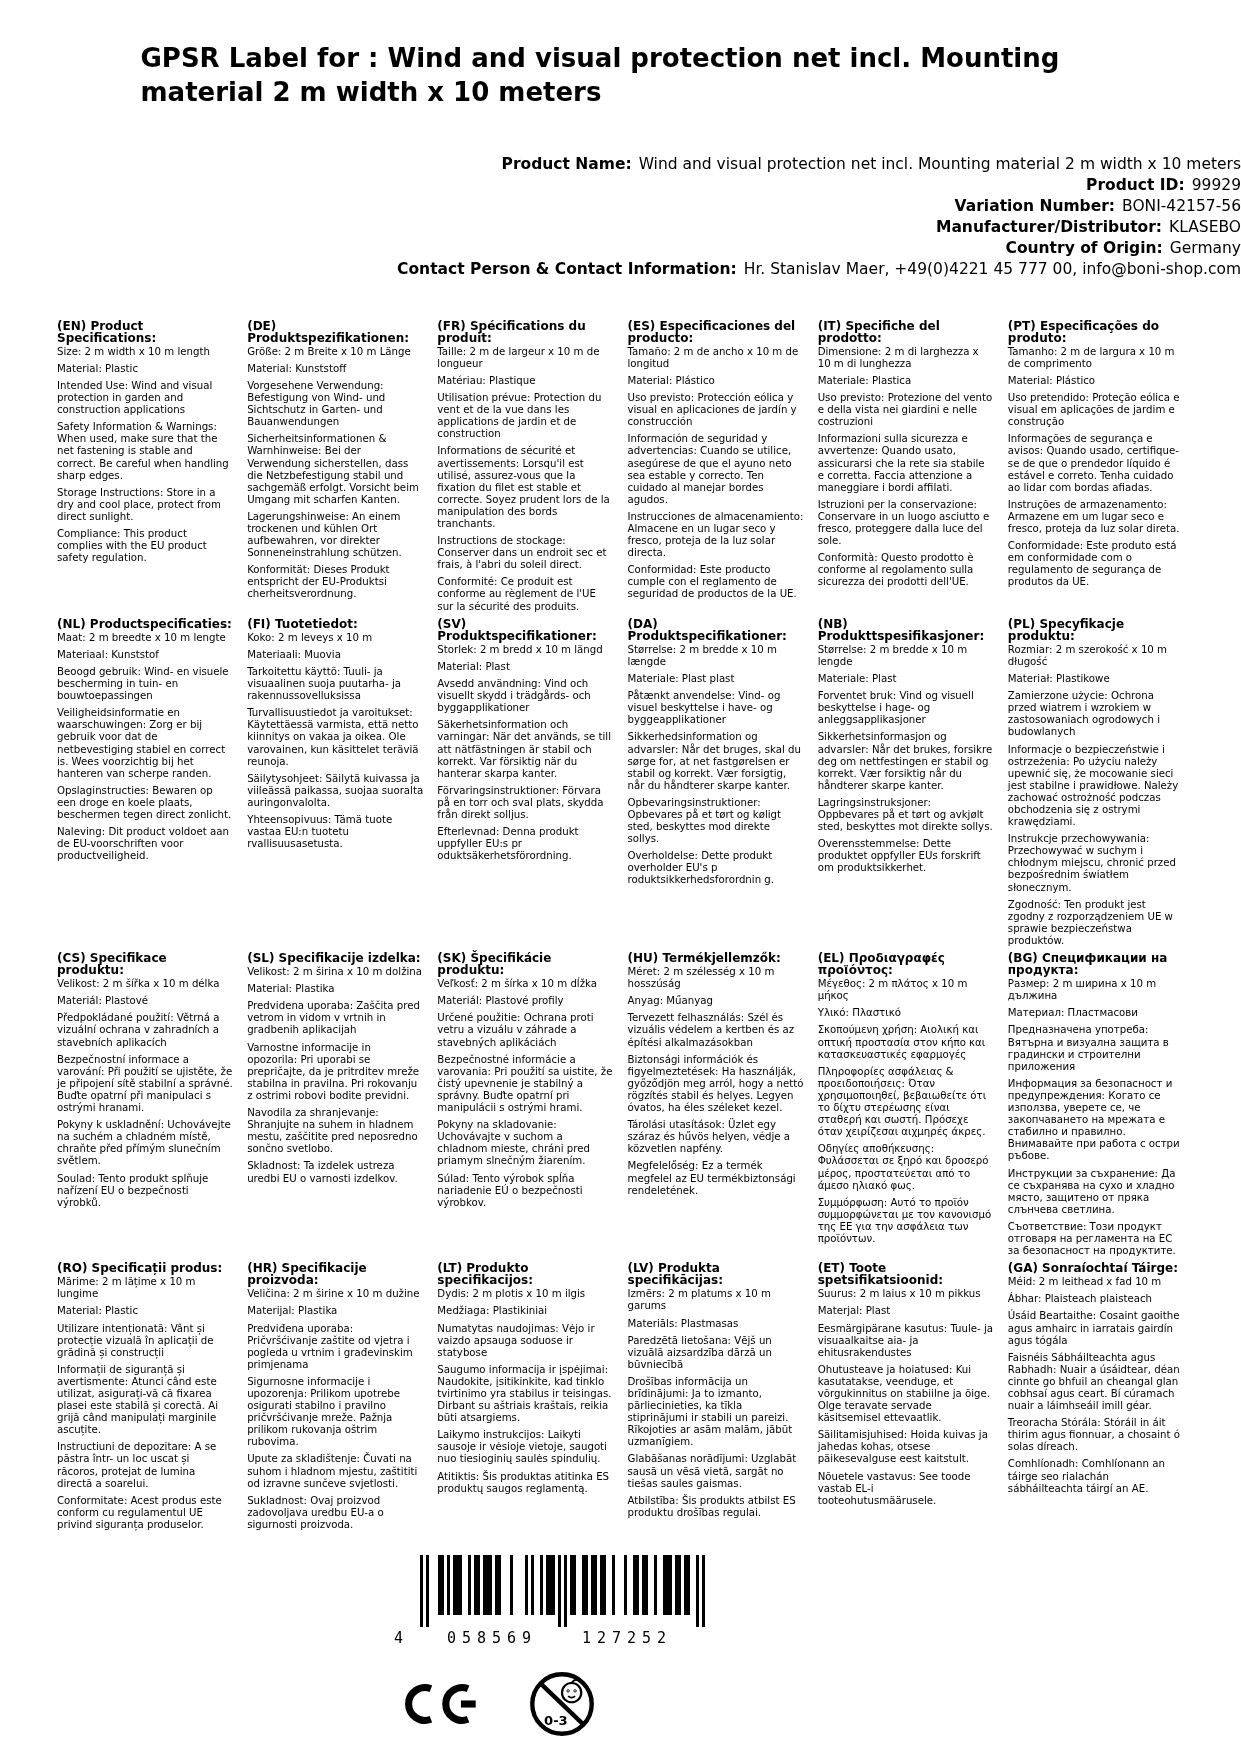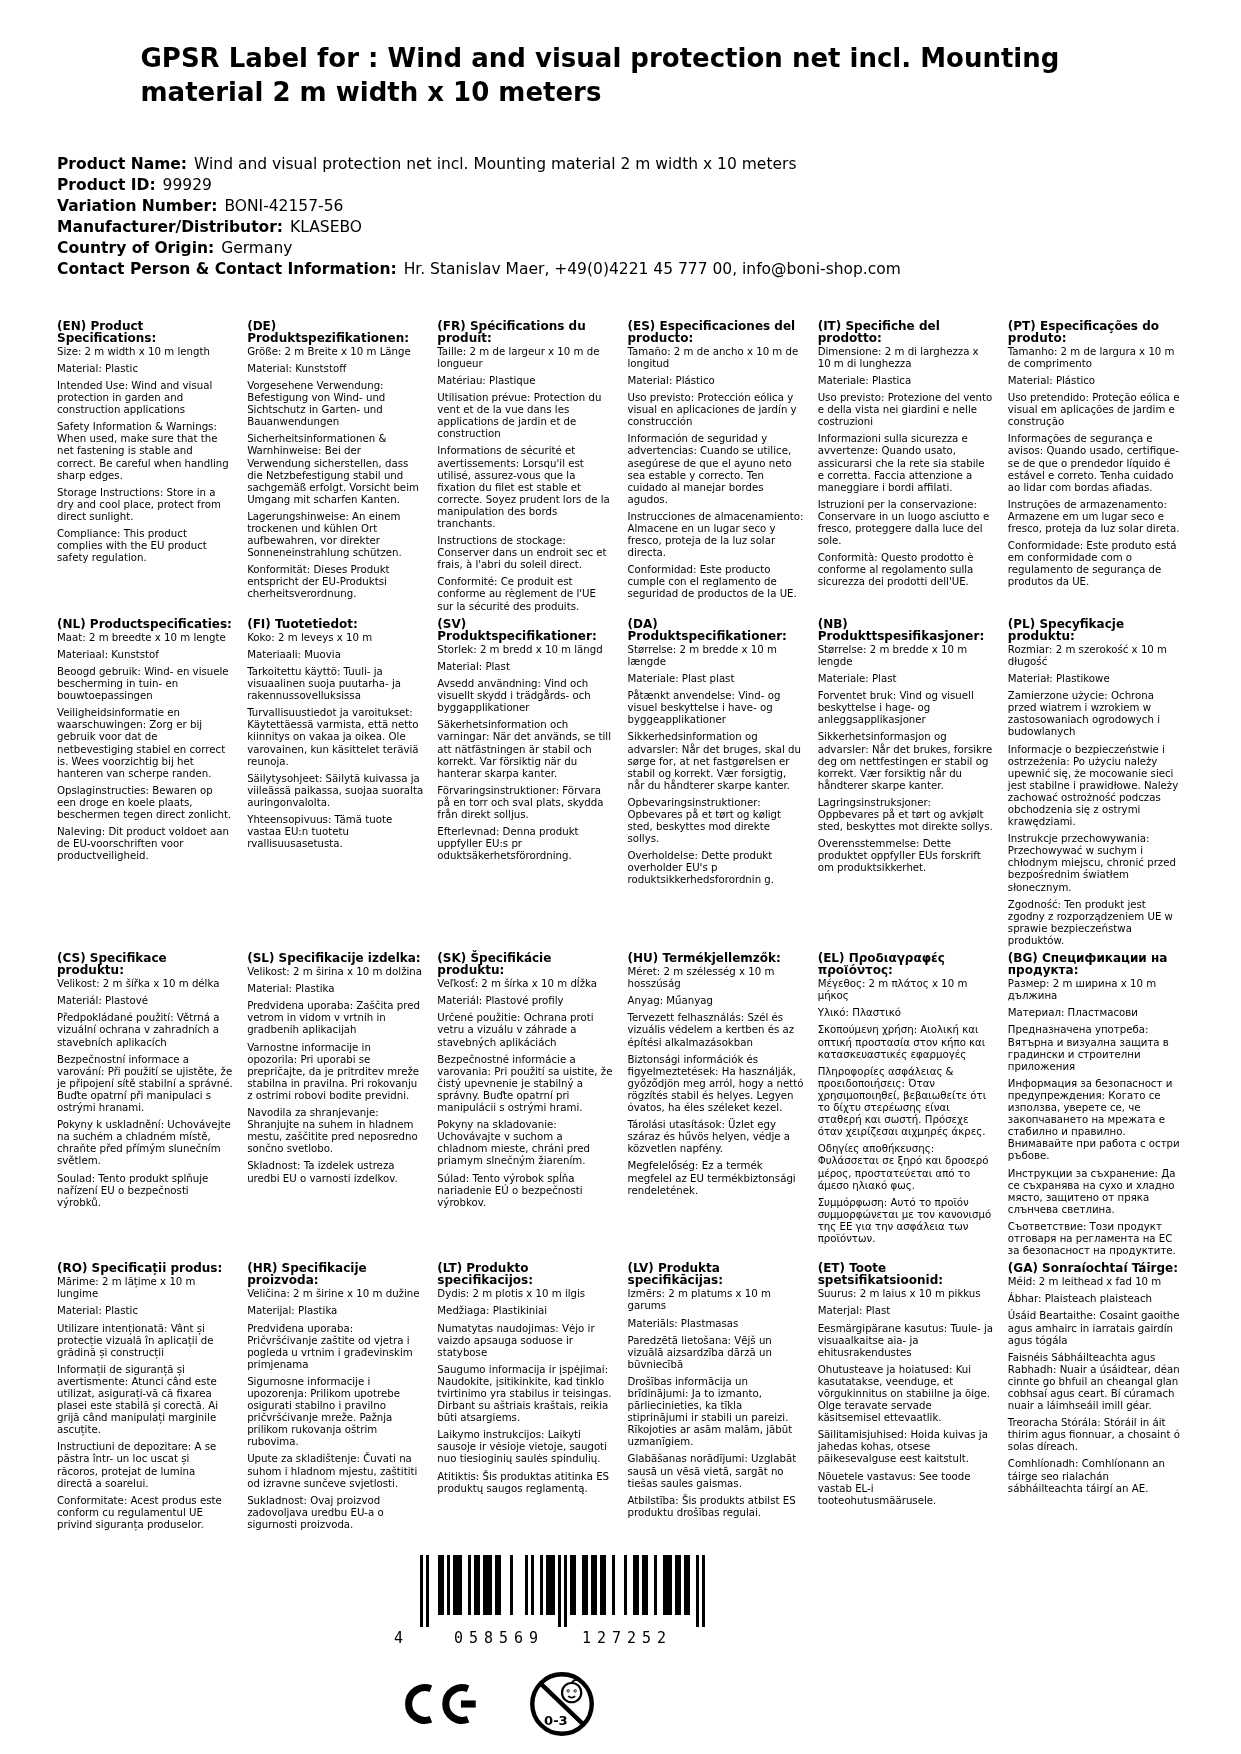--- a/index.html
+++ b/index.html
@@ -1,35 +1,35 @@
 <!DOCTYPE html>
 <html><head>
 <meta charset="utf-8">
 <style>
   html,body{margin:0;padding:0;}
   body{background:#ffffff;color:#000;font-family:"DejaVu Sans",sans-serif;}
   .page{width:1241px;min-height:1754px;background:#fff;position:relative;overflow:hidden;}
   .title{padding-top:42px;margin:0 auto;max-width:960px;
          font-weight:bold;font-size:26px;line-height:1.3;}
   .product-info{margin:44px 0 0 57px;font-size:15.5px;line-height:21px;}
-  .pi-row{white-space:nowrap;}
+  .pi-row{white-space:nowrap;text-align:right;}
   .pi-label{font-weight:bold;}
   .pi-value{margin-left:7px;}
   .spec-grid{display:grid;grid-template-columns:repeat(6,1fr);column-gap:14px;
              margin:40px 57px 0 57px;}
   .spec-block{font-size:10.2px;line-height:12.1px;min-height:277px;}
   .spec-header{font-weight:bold;font-size:12px;margin-bottom:2px;}
   .spec-par{margin-bottom:5px;}
   .bottom{margin:16px 0 0 395px;width:420px;}
   .barcode{position:relative;width:285px;height:96px;margin-left:25px;}
   .barcode svg{position:absolute;top:0;left:0;}
   .barcode svg rect{fill:#000;}
   .bc-num{font-family:"DejaVu Sans Mono",monospace;font-size:15px;letter-spacing:6px;}
   .bc-first{position:absolute;left:-26px;top:74px;}
-  .bc-g1{position:absolute;left:16px;width:126px;top:74px;text-align:center;}
+  .bc-g1{position:absolute;left:9px;width:126px;top:74px;text-align:center;}
   .bc-g2{position:absolute;left:144px;width:126px;top:74px;text-align:center;}
   .marks{display:flex;align-items:center;gap:48px;margin:18px 0 0 2px;text-align:right;}
   .mark-svg path,.mark-svg line,.mark-svg circle{stroke:#000;fill:none;}
   .age-text{font-family:"DejaVu Sans",sans-serif;font-weight:bold;font-size:15px;fill:#000;stroke:none;}
 </style>
 </head>
 <body>
 
 <div class="page">
 

